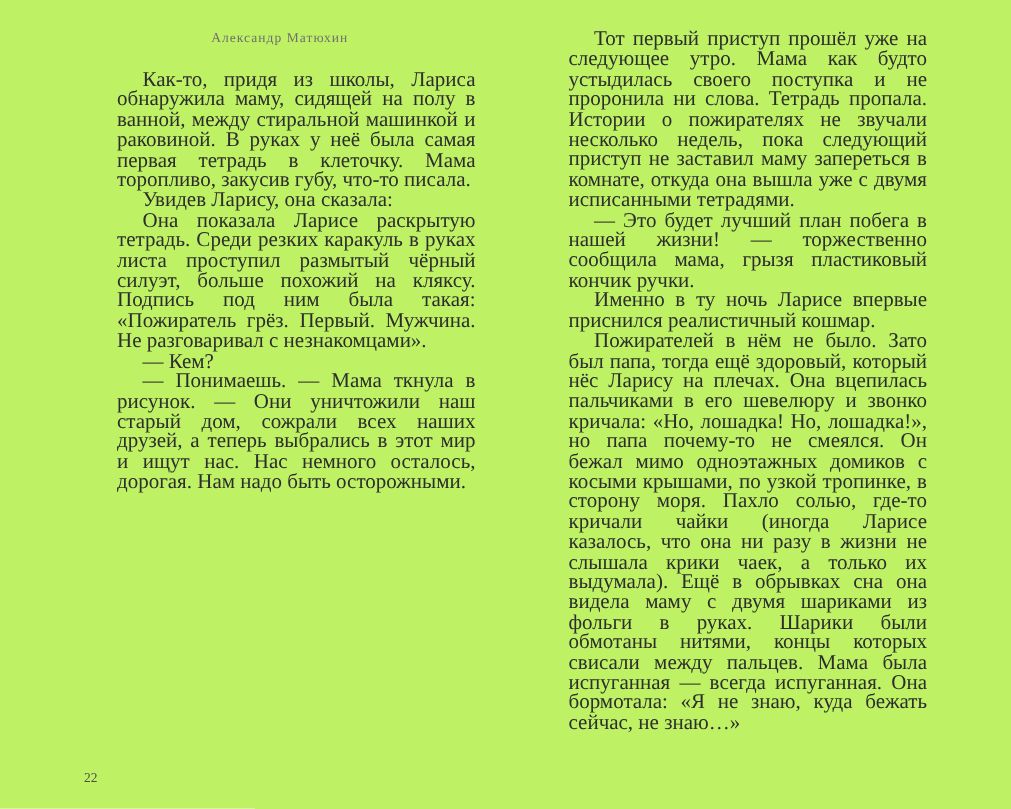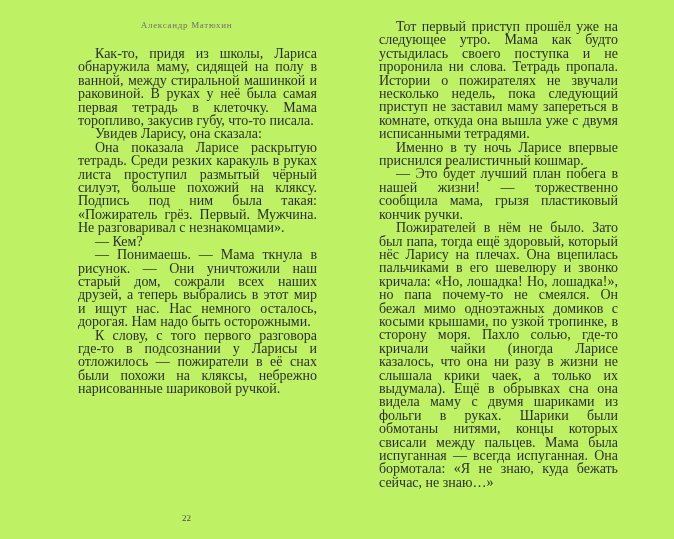--- a/index.html
+++ b/index.html
@@ -49,46 +49,45 @@
     -webkit-hyphens: auto;
     overflow: hidden;
     margin-left: 22px;
   }
   .page-body p {
     margin: 0;
     text-indent: 17px;
   }
   .page-number {
     flex: 0 0 auto;
-    text-align: center;
+    text-align: left;
     font-size: 9px;
     color: #4c4c4c;
     margin-top: 9px;
   }
 </style>
 </head>
 <body>
 
 <div class="spread">
 
   <section class="page left">
     <header class="running-header">Александр Матюхин</header>
     <div class="page-body">
         <p>Как-то, придя из школы, Лариса обнаружила маму, сидящей на полу в ванной, между стиральной машинкой и раковиной. В руках у неё была самая первая тетрадь в клеточку. Мама торопливо, закусив губу, что-то писала.</p>
         <p>Увидев Ларису, она сказала:</p>
         <p>Она показала Ларисе раскрытую тетрадь. Среди резких каракуль в руках листа проступил размытый чёрный силуэт, больше похожий на кляксу. Подпись под ним была такая: «Пожиратель грёз. Первый. Мужчина. Не разговаривал с незнакомцами».</p>
         <p>— Кем?</p>
         <p>— Понимаешь. — Мама ткнула в рисунок. — Они уничтожили наш старый дом, сожрали всех наших друзей, а теперь выбрались в этот мир и ищут нас. Нас немного осталось, дорогая. Нам надо быть осторожными.</p>
-        <p>К слову, с того первого разговора где-то в подсознании у Ларисы и отложилось — пожиратели в её снах были похожи на кляксы, небрежно нарисованные шариковой ручкой.</p>
       </div>
     <footer class="page-number">22</footer>
   </section>
 
   <section class="page right">
     <div class="page-body">
         <p>Тот первый приступ прошёл уже на следующее утро. Мама как будто устыдилась своего поступка и не проронила ни слова. Тетрадь пропала. Истории о пожирателях не звучали несколько недель, пока следующий приступ не заставил маму запереться в комнате, откуда она вышла уже с двумя исписанными тетрадями.</p>
+        <p>— Это будет лучший план побега в нашей жизни! — торжественно сообщила мама, грызя пластиковый кончик ручки.</p>
         <p>Именно в ту ночь Ларисе впервые приснился реалистичный кошмар.</p>
-        <p>— Это будет лучший план побега в нашей жизни! — торжественно сообщила мама, грызя пластиковый кончик ручки.</p>
         <p>Пожирателей в нём не было. Зато был папа, тогда ещё здоровый, который нёс Ларису на плечах. Она вцепилась пальчиками в его шевелюру и звонко кричала: «Но, лошадка! Но, лошадка!», но папа почему-то не смеялся. Он бежал мимо одноэтажных домиков с косыми крышами, по узкой тропинке, в сторону моря. Пахло солью, где-то кричали чайки (иногда Ларисе казалось, что она ни разу в жизни не слышала крики чаек, а только их выдумала). Ещё в обрывках сна она видела маму с двумя шариками из фольги в руках. Шарики были обмотаны нитями, концы которых свисали между пальцев. Мама была испуганная — всегда испуганная. Она бормотала: «Я не знаю, куда бежать сейчас, не знаю…»</p>
       </div>
   </section>
 
 </div>
 
 </body></html>

